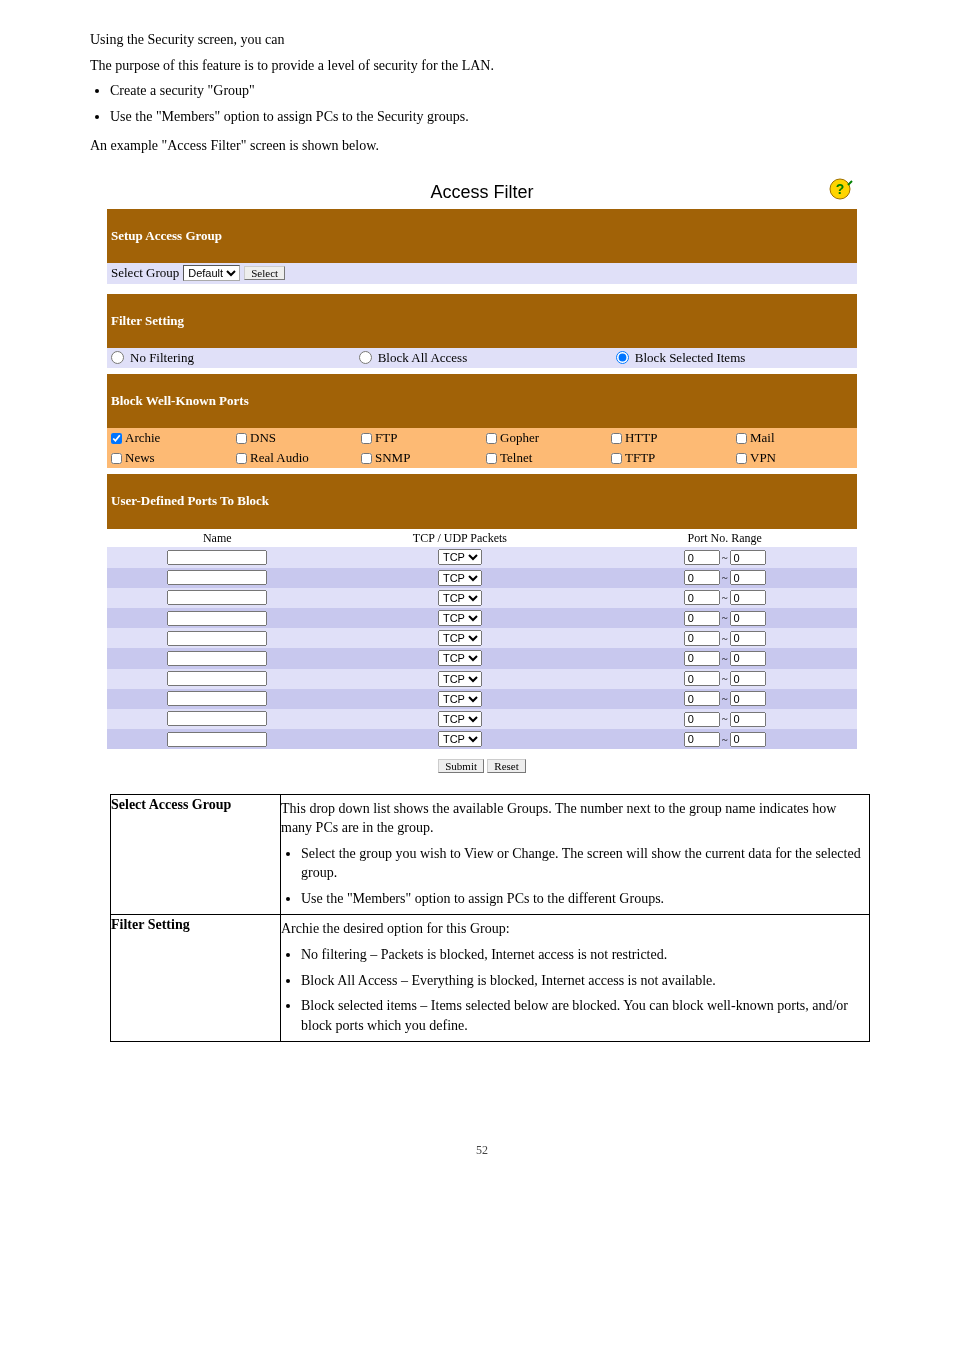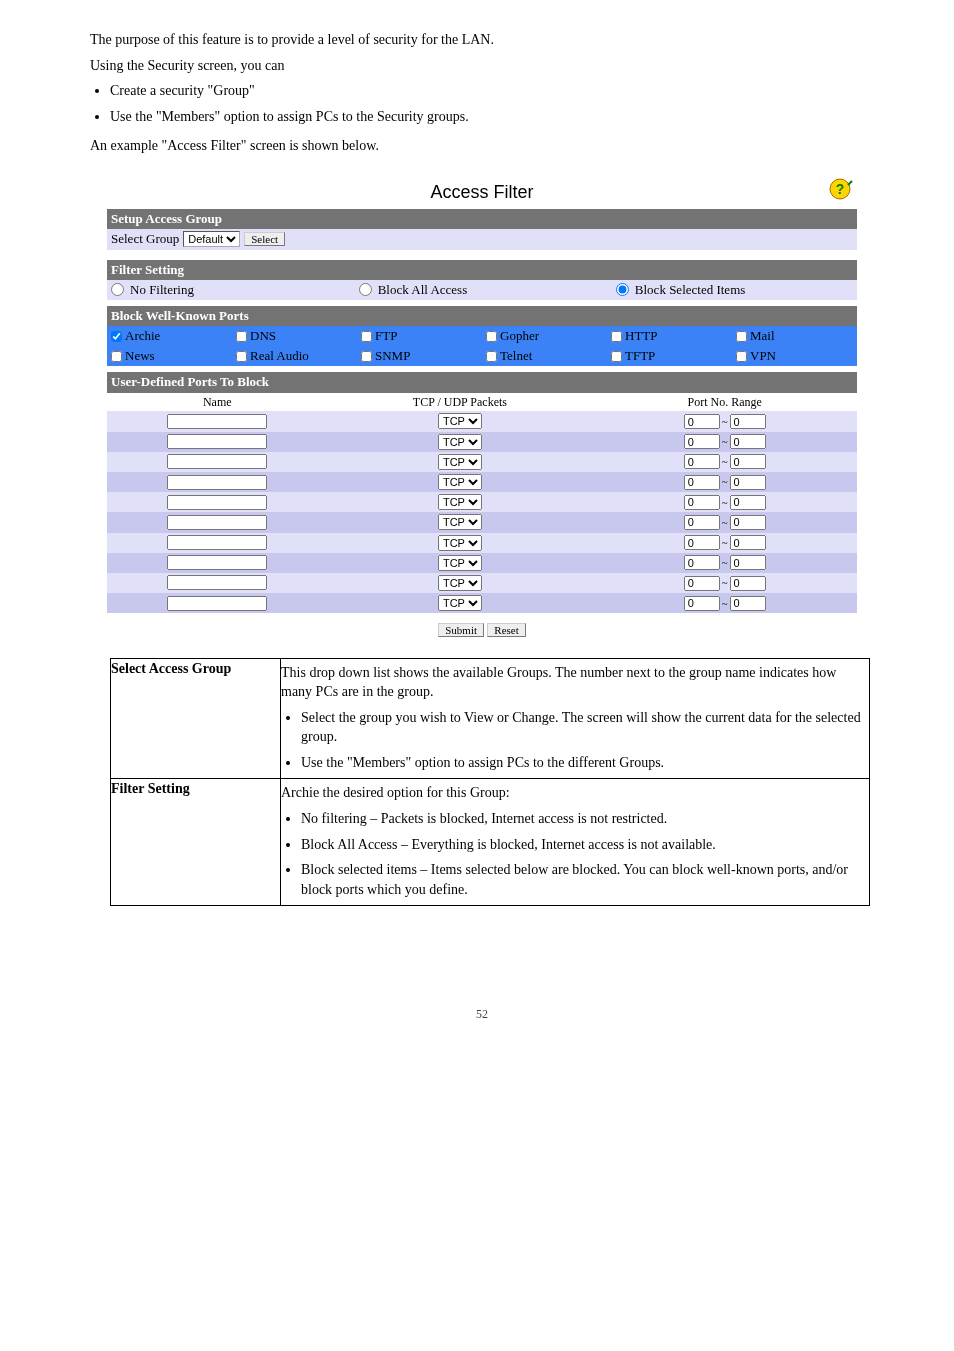--- a/index.html
+++ b/index.html
@@ -40,24 +40,24 @@
     font-size: 18px;
     color: #000;
     display: inline-block;
   }
   .help-icon {
     position: absolute;
     right: 2px;
     top: 0;
   }
   .section-header {
-    background: #737373;
+    background: #a16207;
     color: #fff;
     font-weight: bold;
-    padding: 1px 4px;
+    padding: 18px 4px;
     font-size: 13px;
   }
   .row {
     background: #e0e0f8;
     padding: 1px 4px;
     display: flex;
     align-items: center;
     gap: 4px;
     flex-wrap: wrap;
   }
@@ -79,21 +79,21 @@
   .filter-row {
     background: #e0e0f8;
     display: flex;
     padding: 1px 4px;
     gap: 20px;
   }
   .filter-opt { display: flex; align-items: center; gap: 4px; }
   .ports-grid {
     display: grid;
     grid-template-columns: repeat(6, 1fr);
-    background: #3b82f6;
+    background: #fdba74;
   }
   .port-cell {
     padding: 1px 4px;
     font-size: 13px;
     display: flex;
     align-items: center;
     gap: 3px;
   }
   .port-cell input[type=checkbox] {
     width: 11px; height: 11px; margin: 0;
@@ -176,22 +176,22 @@
   }
   .filt-col1 { width: 240px; }
   .filt-col2 { width: 250px; }
   .filt-col3 { width: 250px; }
 </style>
 </head>
 <body>
 <div class="page">
 
 <div class="intro">
+  <p>Using the Security screen, you can</p>
   <p>The purpose of this feature is to provide a level of security for the LAN.</p>
-  <p>Using the Security screen, you can</p>
   <ul>
     <li>Create a security "Group" </li>
     <li>Use the "Members" option to assign PCs to the Security groups.</li>
   </ul>
   <p>An example "Access Filter" screen is shown below.</p>
 </div>
 
 <div class="screenshot-wrapper">
   <div class="app">
 

